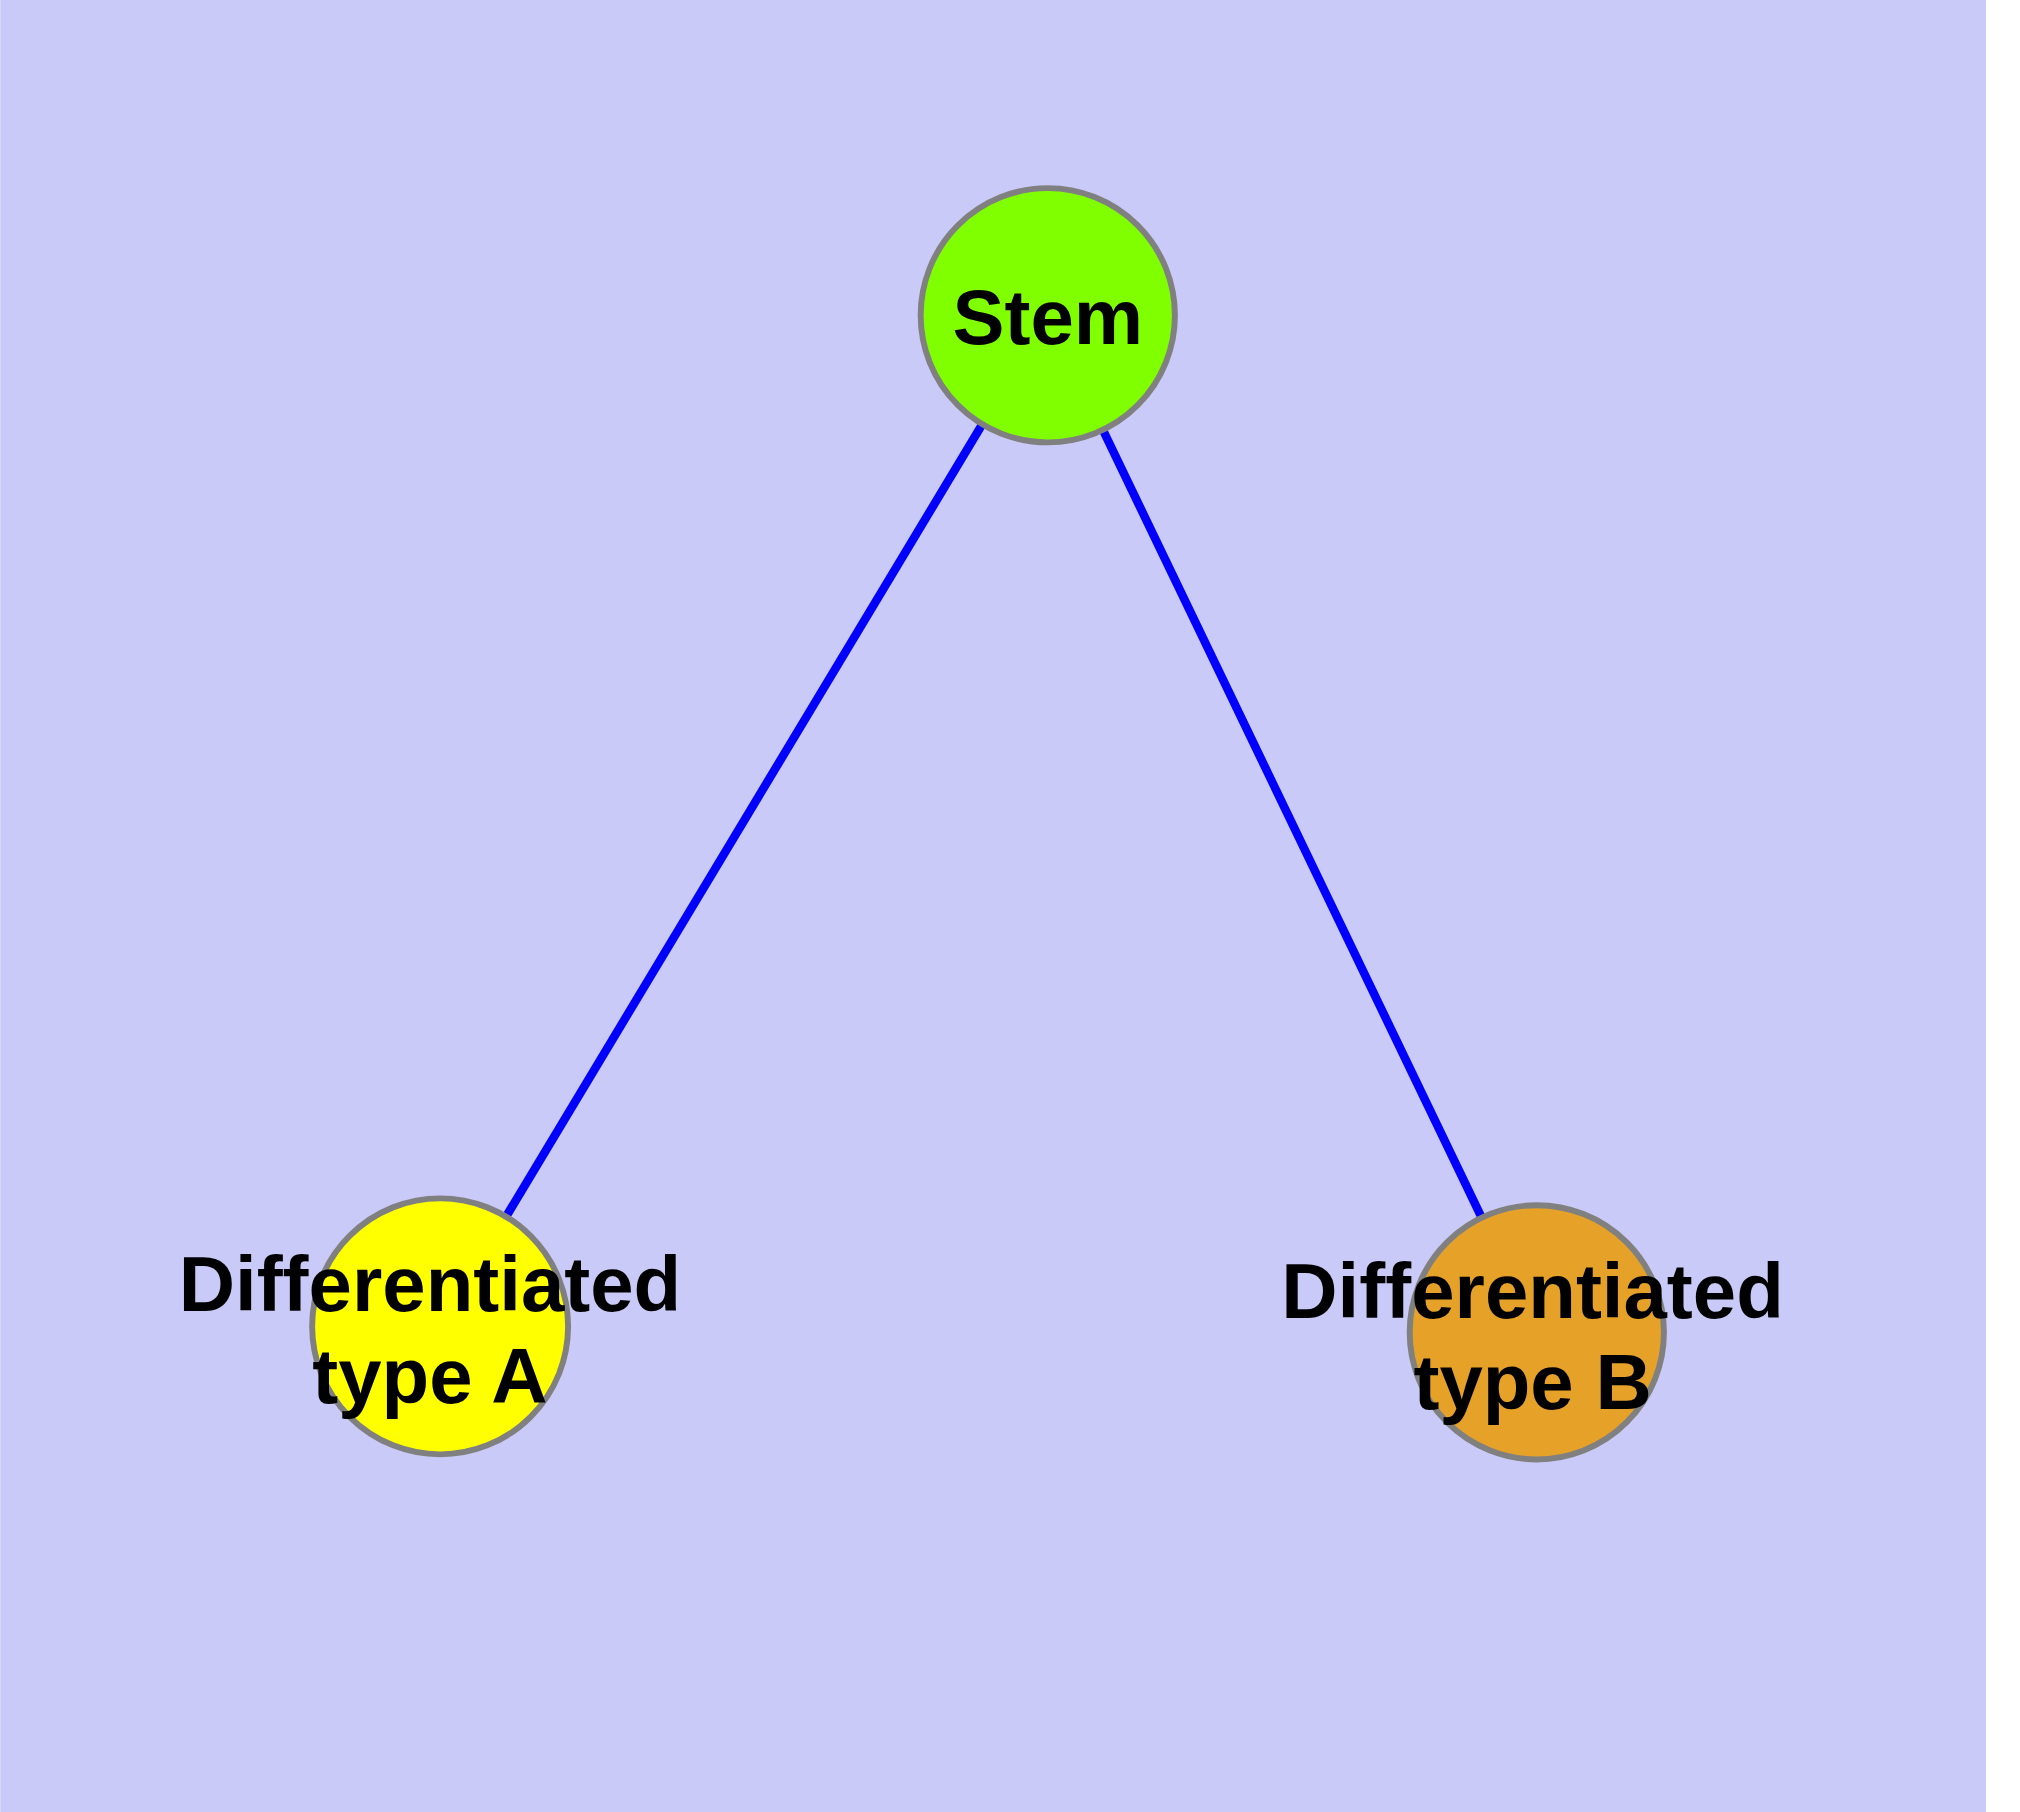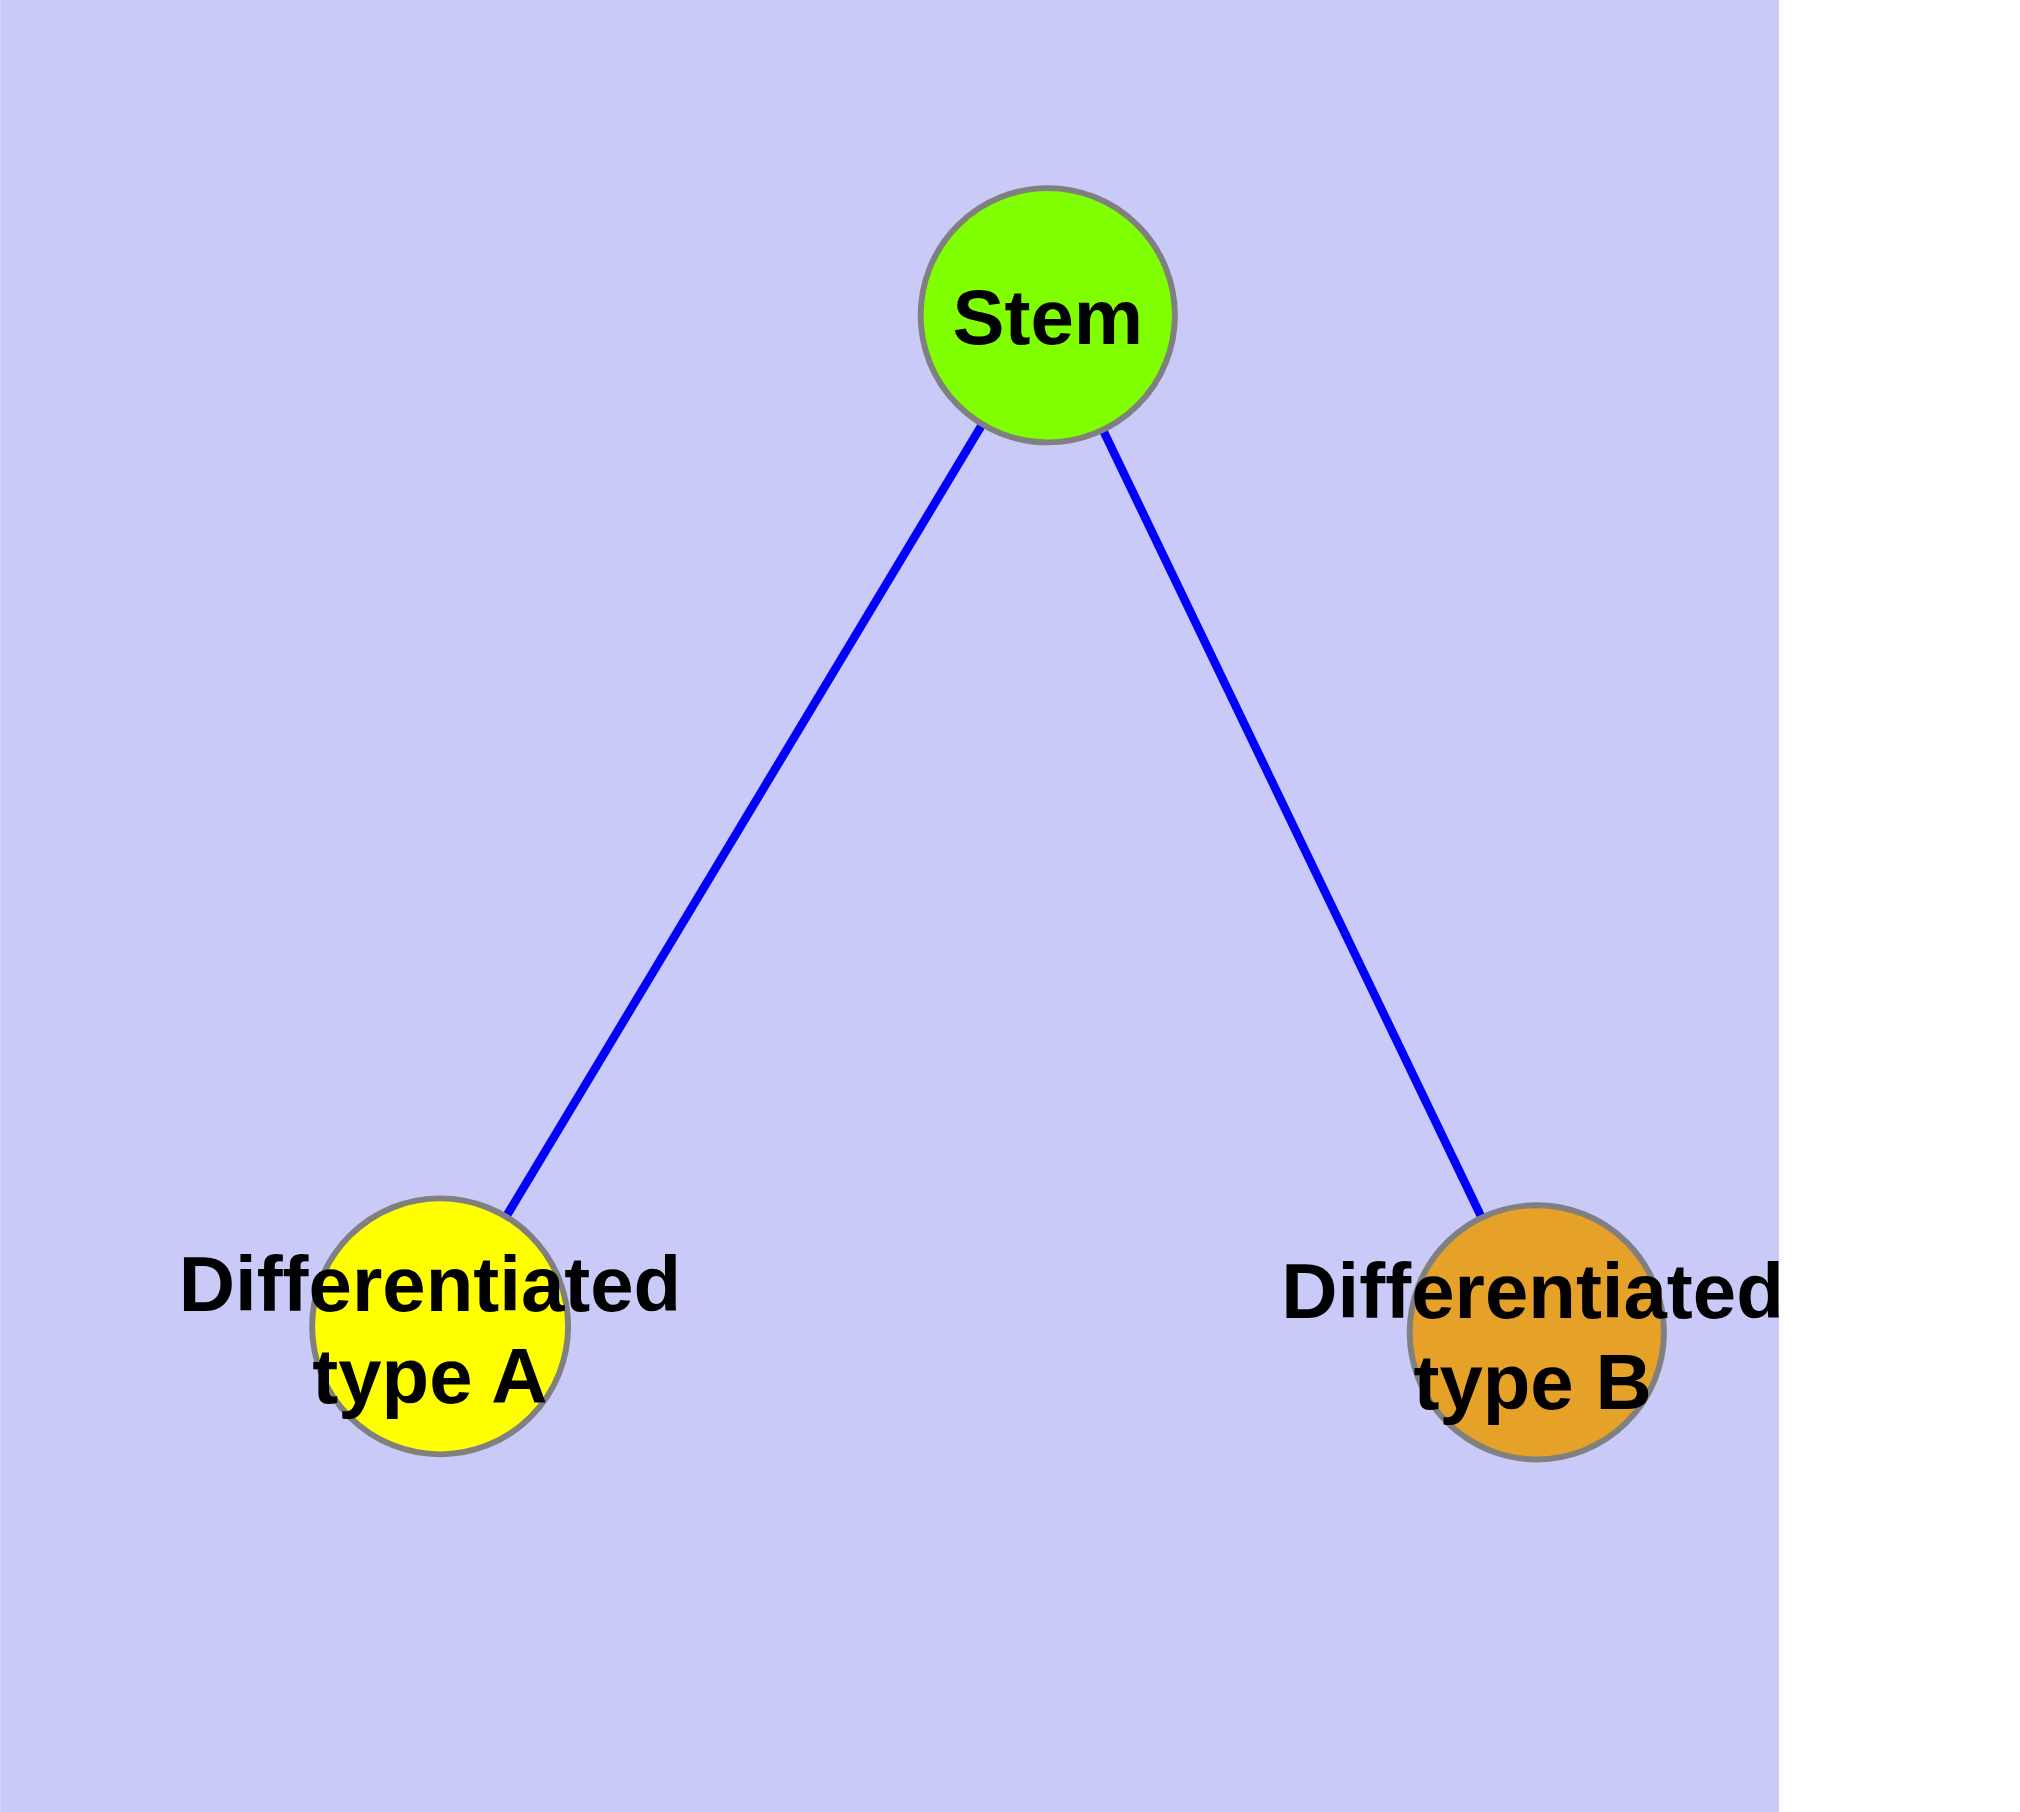--- a/index.html
+++ b/index.html
@@ -1,21 +1,21 @@
 <!DOCTYPE html>
 <html style="font-size:13.6px"><head>
 <meta charset="utf-8">
 <style>
   html, body {
     margin: 0;
     padding: 0;
     background: #ffffff;
   }
   .canvas-wrap {
-    width: 1779px;
+    width: 1986px;
     height: 1812px;
     position: relative;
     overflow: hidden;
   }
   svg {
     display: block;
   }
   .node-circle {
     stroke-width: 7px;
   }

